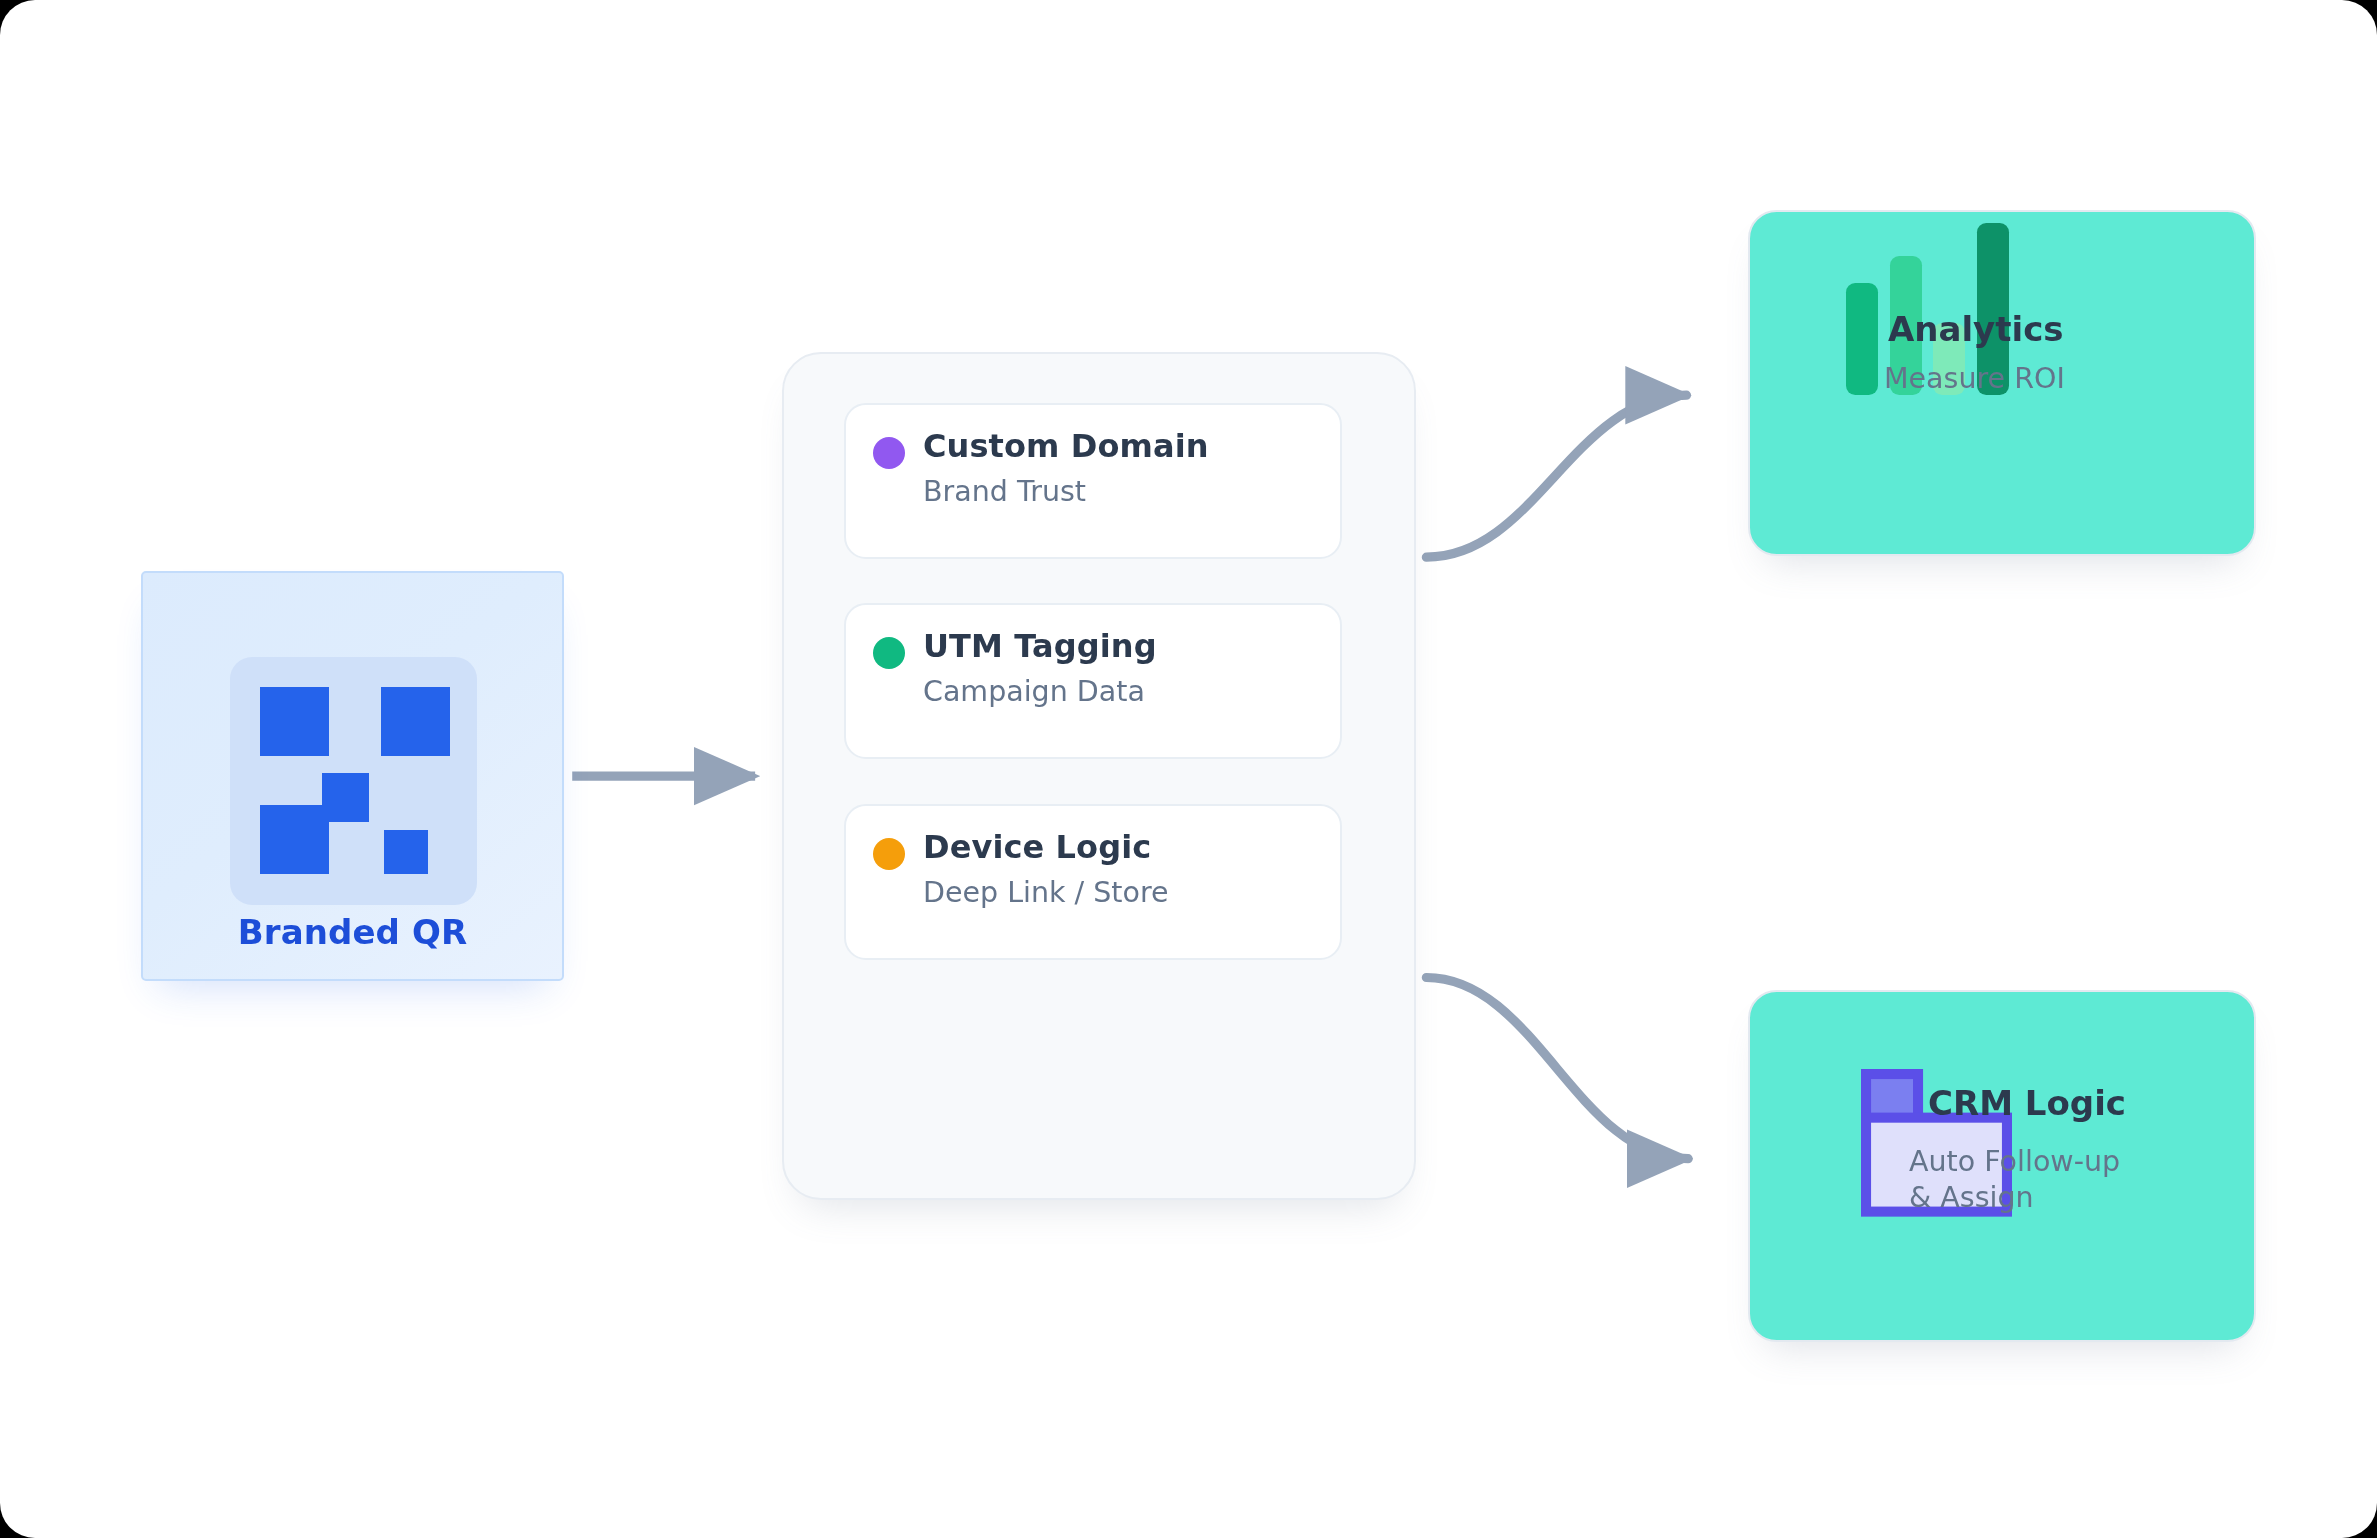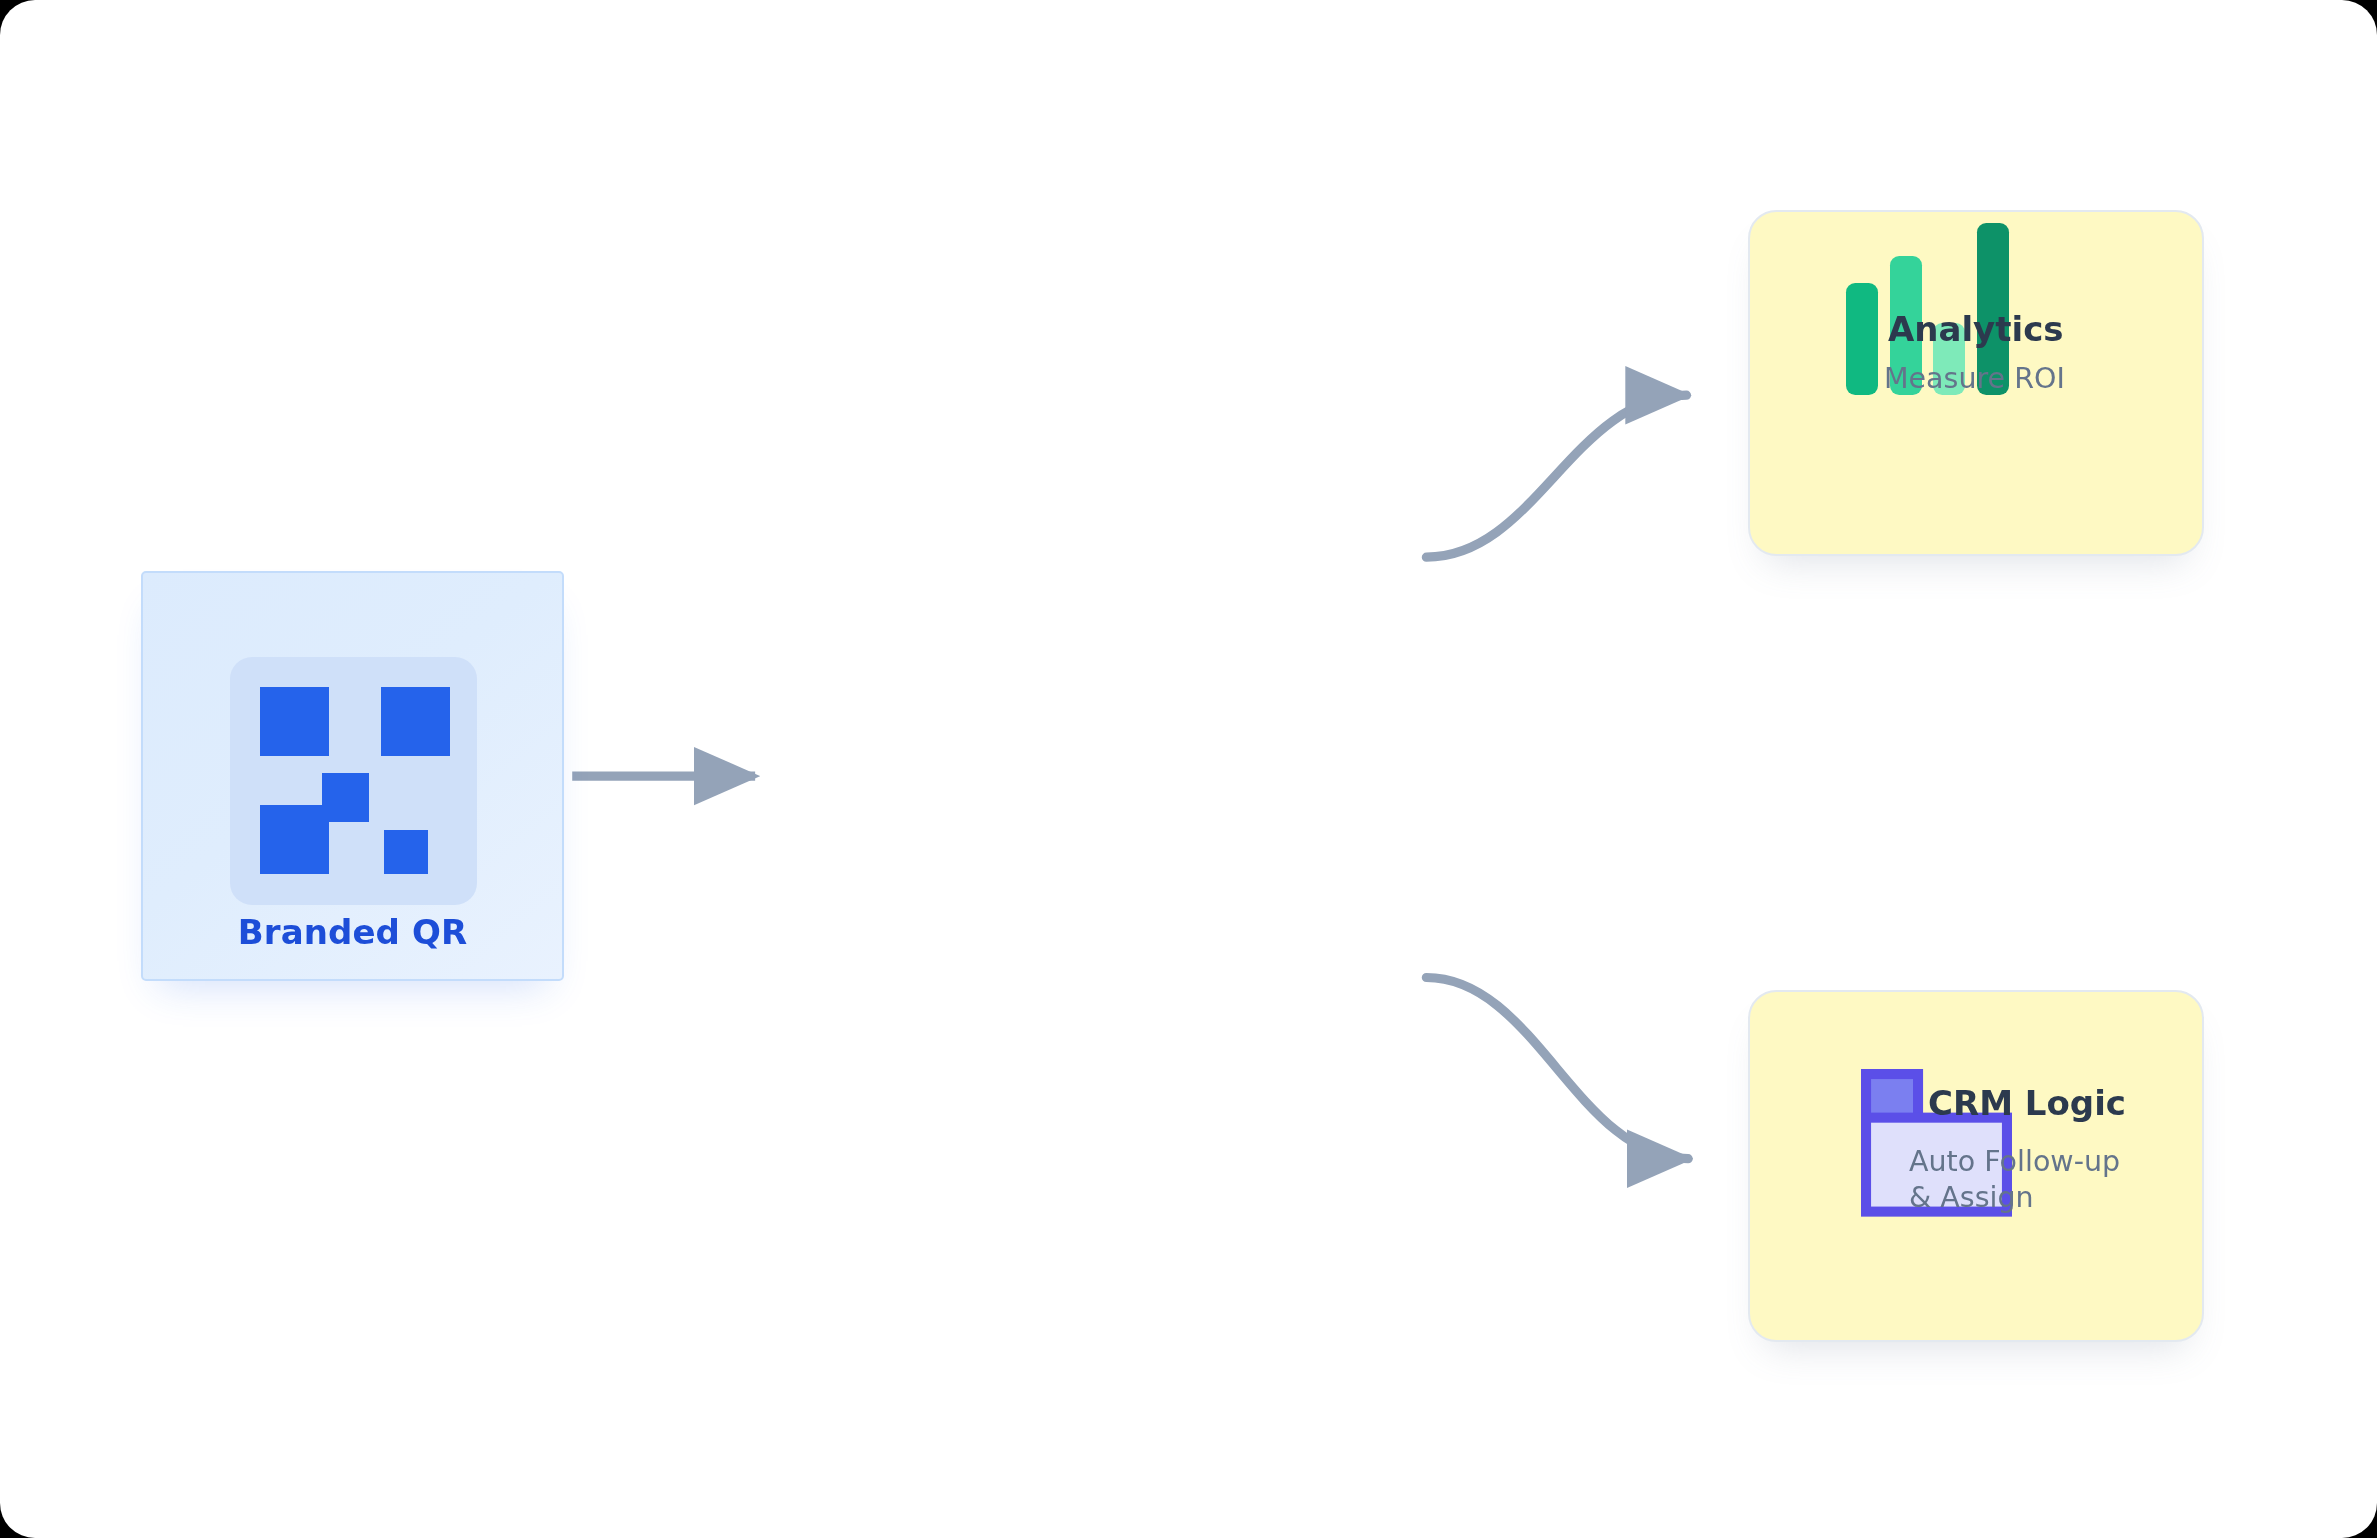--- a/index.html
+++ b/index.html
@@ -31,22 +31,22 @@
   .feat-card{position:absolute;left:60px;width:498px;height:156px;
      background:#ffffff;border:2.5px solid #e8eef4;border-radius:22px;
      box-sizing:border-box;}
   .feat-dot{position:absolute;left:27px;top:32px;width:32px;height:32px;border-radius:50%;}
   .feat-title{position:absolute;left:77px;top:22px;font-size:32px;font-weight:700;
      color:#2c3a4e;letter-spacing:0.1px;white-space:nowrap;}
   .feat-sub{position:absolute;left:77px;top:70px;font-size:28.5px;font-weight:400;
      color:#64748b;white-space:nowrap;}
 
   
-  .out-card{position:absolute;left:1748px;width:456px;
-     background:#fef9c3;border:2.5px solid #e3e9f0;border-radius:28.5px;
+  .out-card{position:absolute;left:1748px;width:508px;
+     background:#5eead4;border:2.5px solid #e3e9f0;border-radius:28.5px;
      box-shadow:0 22px 39px -18.5px rgba(100,116,139,.22);box-sizing:border-box;}
   #analytics-card{top:210px;height:346px;}
   #crm-card{top:990px;height:352px;}
   .out-title{position:absolute;font-size:34px;font-weight:700;color:#2c3a4e;
      white-space:nowrap;z-index:3;}
   .out-sub{position:absolute;font-size:28.5px;font-weight:400;color:#64748b;
      line-height:1.26;z-index:3;}
 
   
   #bar-icon{position:absolute;left:96px;top:11px;width:168px;height:172px;z-index:1;}
@@ -85,20 +85,41 @@
       <div id="qr-panel">
         <div class="qr-sq" style="left:30px;top:30px;width:69px;height:69px;"></div>
         <div class="qr-sq" style="left:151px;top:30px;width:69px;height:69px;"></div>
         <div class="qr-sq" style="left:92px;top:116px;width:47px;height:49px;"></div>
         <div class="qr-sq" style="left:30px;top:148px;width:69px;height:69px;"></div>
         <div class="qr-sq" style="left:154px;top:173px;width:44px;height:44px;"></div>
       </div>
       <div id="qr-label">Branded QR</div>
     </div>
 
+    <div id="mid-panel">
+
+      <div class="feat-card" style="top:49px;">
+        <div class="feat-dot" style="background:#9158f0;"></div>
+        <div class="feat-title">Custom Domain</div>
+        <div class="feat-sub">Brand Trust</div>
+      </div>
+
+      <div class="feat-card" style="top:249px;">
+        <div class="feat-dot" style="background:#10b981;"></div>
+        <div class="feat-title">UTM Tagging</div>
+        <div class="feat-sub">Campaign Data</div>
+      </div>
+
+      <div class="feat-card" style="top:450px;">
+        <div class="feat-dot" style="background:#f59e0b;"></div>
+        <div class="feat-title">Device Logic</div>
+        <div class="feat-sub">Deep Link / Store</div>
+      </div>
+
+    </div>
 
     <div id="analytics-card" class="out-card">
       <div id="bar-icon">
         <div class="bar" style="left:0px;height:112px;background:#10b981;"></div>
         <div class="bar" style="left:44px;height:139px;background:#34d39a;"></div>
         <div class="bar" style="left:87px;height:72px;background:#7eeab9;"></div>
         <div class="bar" style="left:131px;height:172px;background:#0d9268;"></div>
       </div>
       <div class="out-title" style="left:138px;top:97px;">Analytics</div>
       <div class="out-sub" style="left:134px;top:149px;">Measure ROI</div>

